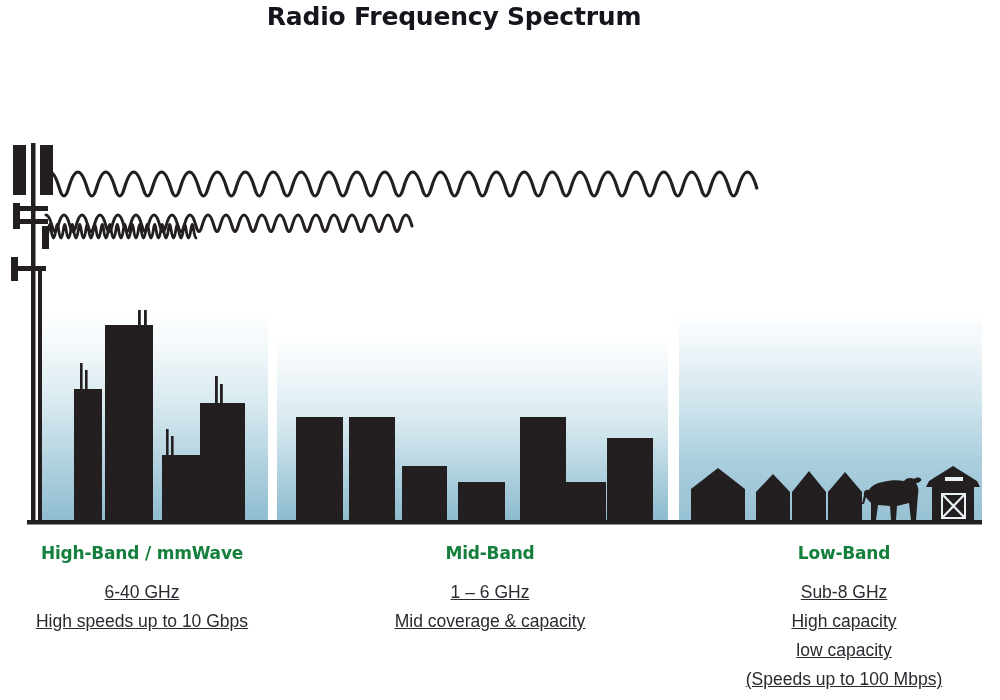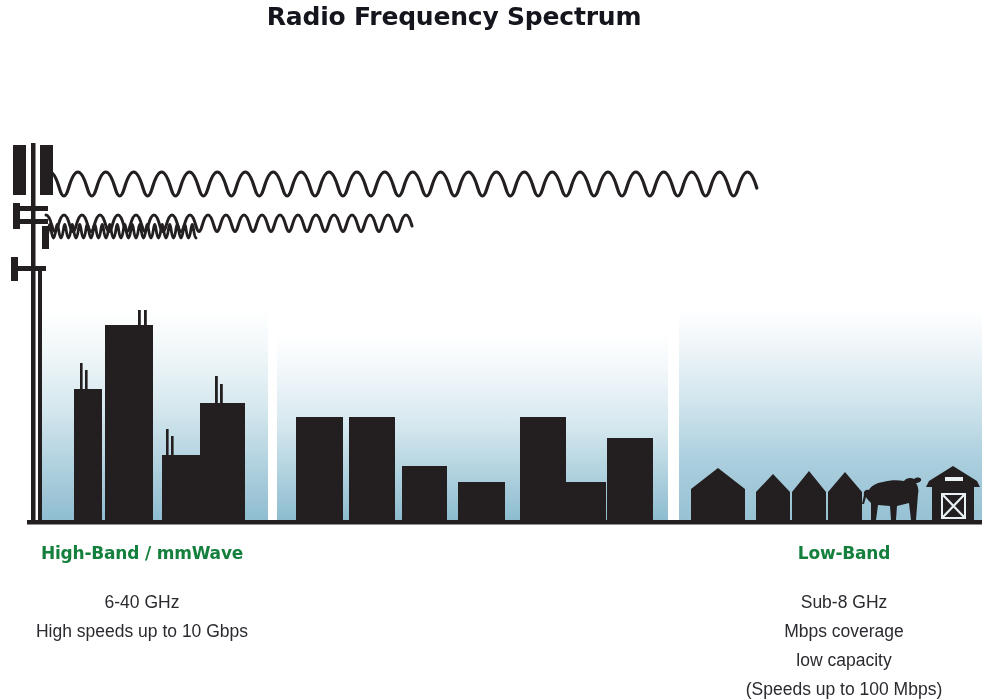--- a/index.html
+++ b/index.html
@@ -57,25 +57,26 @@
   .band-col.low  { left: 706px; width: 276px; }
   .band-name {
     font-family: "DejaVu Sans", sans-serif;
     font-weight: bold;
     font-size: 17px;
     color: #15803d;
     letter-spacing: -0.2px;
     line-height: 20px;
   }
   .band-desc {
-    margin-top: 25px;
+    margin-top: 15px;
     font-family: "Liberation Sans", sans-serif;
     font-size: 17.5px;
     line-height: 29px;
     color: #2a2a30;
+    text-decoration: underline;
   }
   .band-desc div { white-space: nowrap; }
 </style>
 </head>
 <body>
 
 <div id="infographic">
 
   <div class="title">Radio Frequency Spectrum</div>
 
@@ -270,25 +271,32 @@
   <div class="caption-row">
 
     <div class="band-col high">
       <div class="band-name">High-Band / mmWave</div>
       <div class="band-desc">
         <div>6-40 GHz</div>
         <div>High speeds up to 10 Gbps</div>
       </div>
     </div>
 
+    <div class="band-col mid">
+      <div class="band-name">Mid-Band</div>
+      <div class="band-desc">
+        <div>1 – 6 GHz</div>
+        <div>Mid coverage &amp; capacity</div>
+      </div>
+    </div>
 
     <div class="band-col low">
       <div class="band-name">Low-Band</div>
       <div class="band-desc">
         <div>Sub-8 GHz</div>
-        <div>Mbps coverage</div>
+        <div>High capacity</div>
         <div>low capacity</div>
         <div>(Speeds up to 100 Mbps)</div>
       </div>
     </div>
 
   </div>
 </div>
 
 </body></html>

